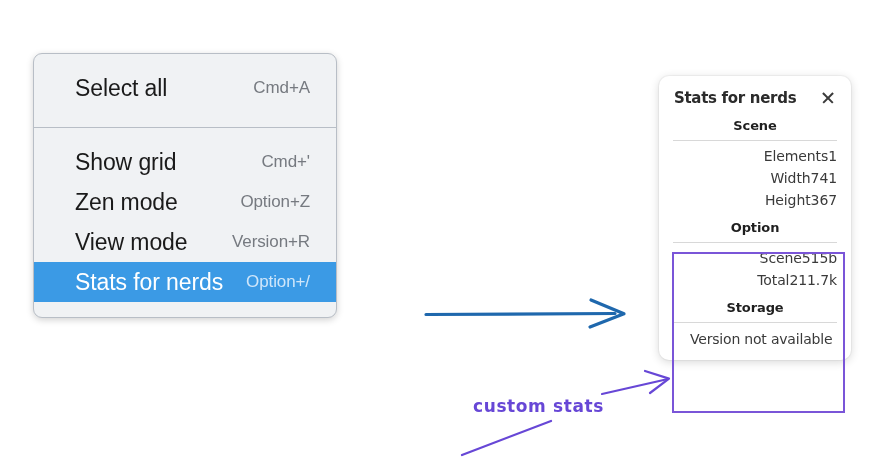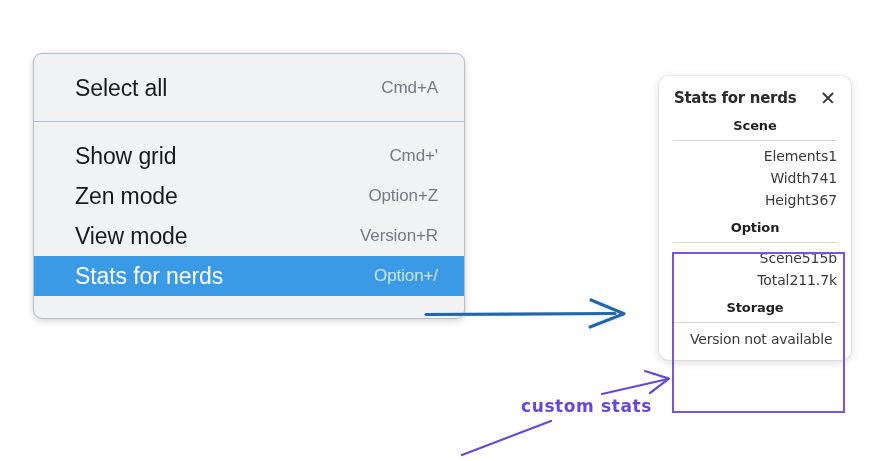--- a/index.html
+++ b/index.html
@@ -15,36 +15,37 @@
     overflow: hidden;
     font-family: "Liberation Sans", sans-serif;
     -webkit-font-smoothing: antialiased;
   }
 
   
   #context-menu {
     position: absolute;
     left: 33px;
     top: 53px;
-    width: 432px;
+    width: 304px;
     background: #f0f2f4;
     border: 1px solid #b8bec6;
     border-radius: 9px;
     box-shadow: 0 2px 7px rgba(0,0,0,0.18);
     overflow: hidden;
     box-sizing: border-box;
   }
   .menu-section {
     padding: 14px 0 13px 0;
   }
   .menu-section + .menu-section {
     border-top: 1px solid #b8bec6;
   }
   .menu-section.sec-bottom {
-    padding-bottom: 22px;
+    padding-bottom: 15px;
+    margin-top: 6px;
   }
   .menu-item {
     display: flex;
     align-items: center;
     justify-content: space-between;
     height: 40px;
     padding: 0 26px 0 41px;
     box-sizing: border-box;
     cursor: default;
   }
@@ -171,21 +172,21 @@
     position: absolute;
     left: 0;
     top: 0;
     width: 873px;
     height: 461px;
     pointer-events: none;
     overflow: visible;
   }
   #custom-stats-label {
     position: absolute;
-    left: 521px;
+    left: 473px;
     top: 396px;
     font-family: "DejaVu Sans", sans-serif;
     font-size: 17px;
     font-weight: bold;
     color: #6747d6;
     letter-spacing: 0.6px;
     white-space: nowrap;
   }
 </style>
 </head>

